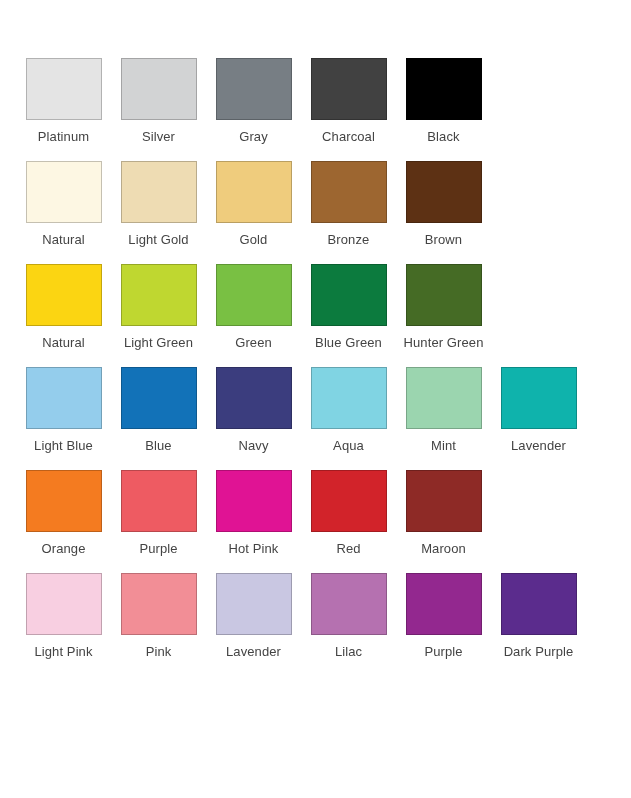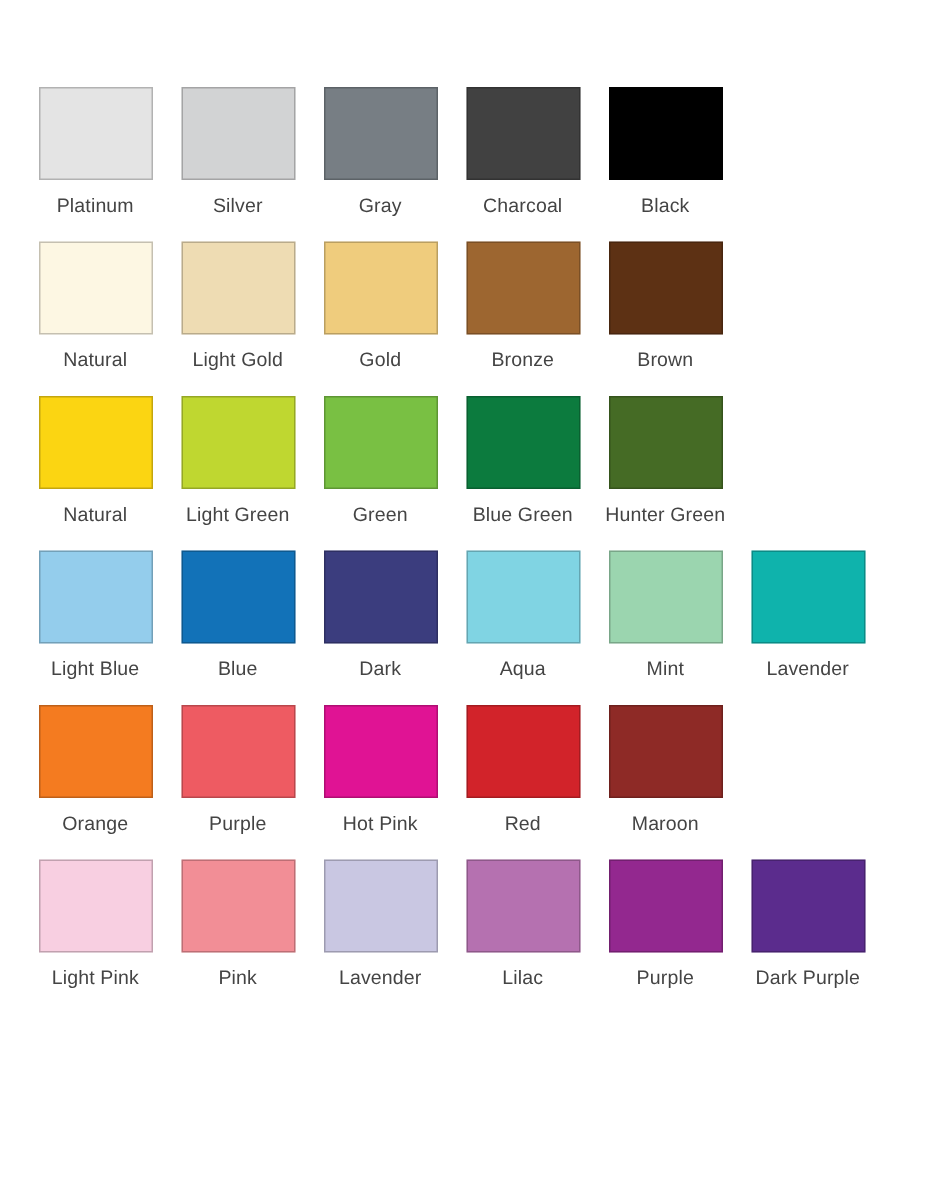--- a/index.html
+++ b/index.html
@@ -135,21 +135,21 @@
       <div class="swatch-cell">
         <div class="swatch-chip" style="background-color: rgb(148, 205, 236);"></div>
         <div class="swatch-label">Light Blue</div>
       </div>
       <div class="swatch-cell">
         <div class="swatch-chip" style="background-color: rgb(18, 114, 184);"></div>
         <div class="swatch-label">Blue</div>
       </div>
       <div class="swatch-cell">
         <div class="swatch-chip" style="background-color: rgb(59, 61, 126);"></div>
-        <div class="swatch-label">Dark</div>
+        <div class="swatch-label">Navy</div>
       </div>
       <div class="swatch-cell">
         <div class="swatch-chip" style="background-color: rgb(128, 212, 227);"></div>
         <div class="swatch-label">Aqua</div>
       </div>
       <div class="swatch-cell">
         <div class="swatch-chip" style="background-color: rgb(155, 213, 175);"></div>
         <div class="swatch-label">Mint</div>
       </div>
       <div class="swatch-cell">

